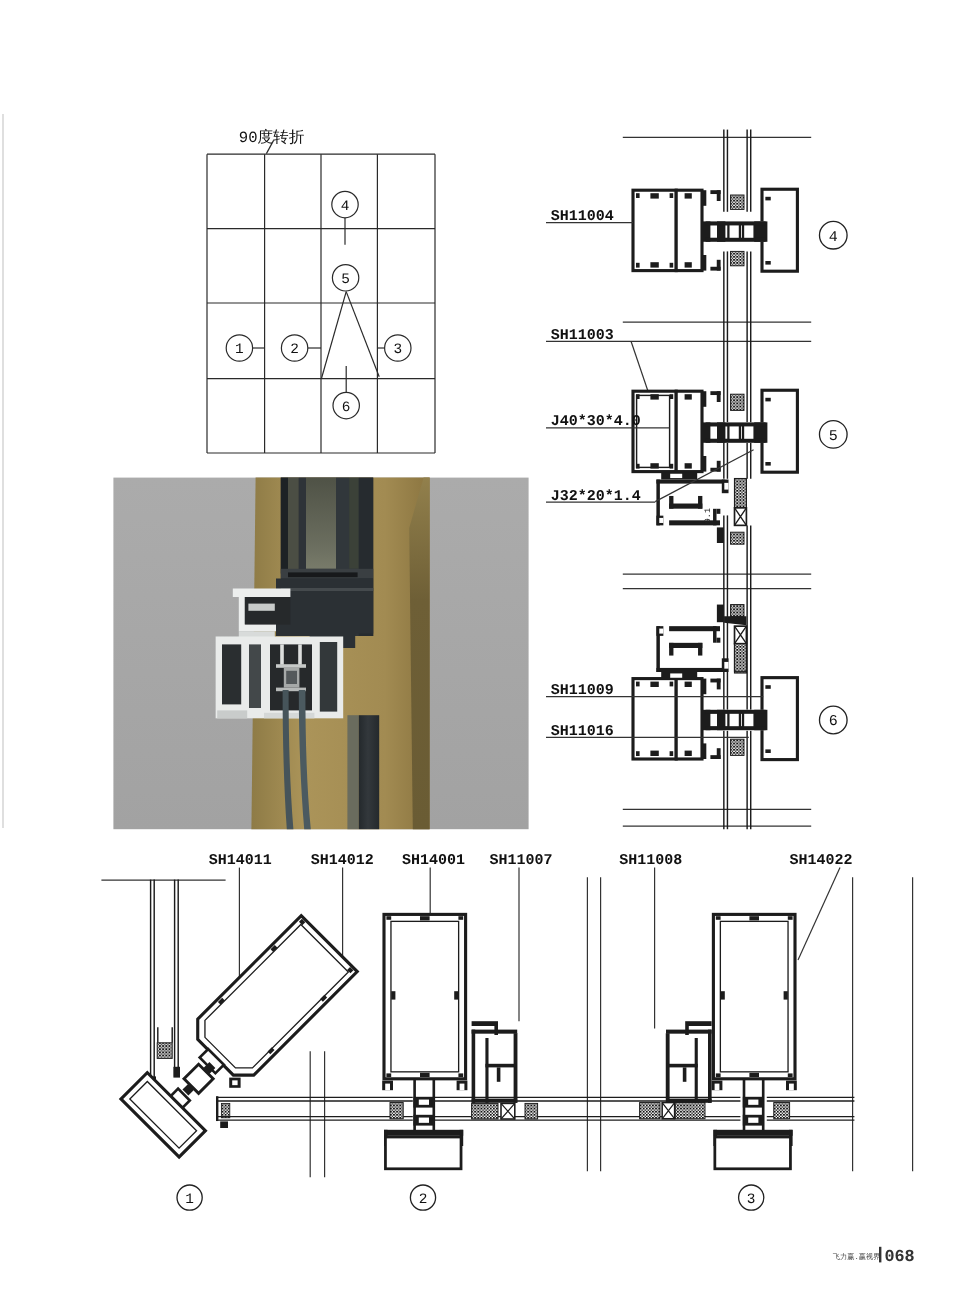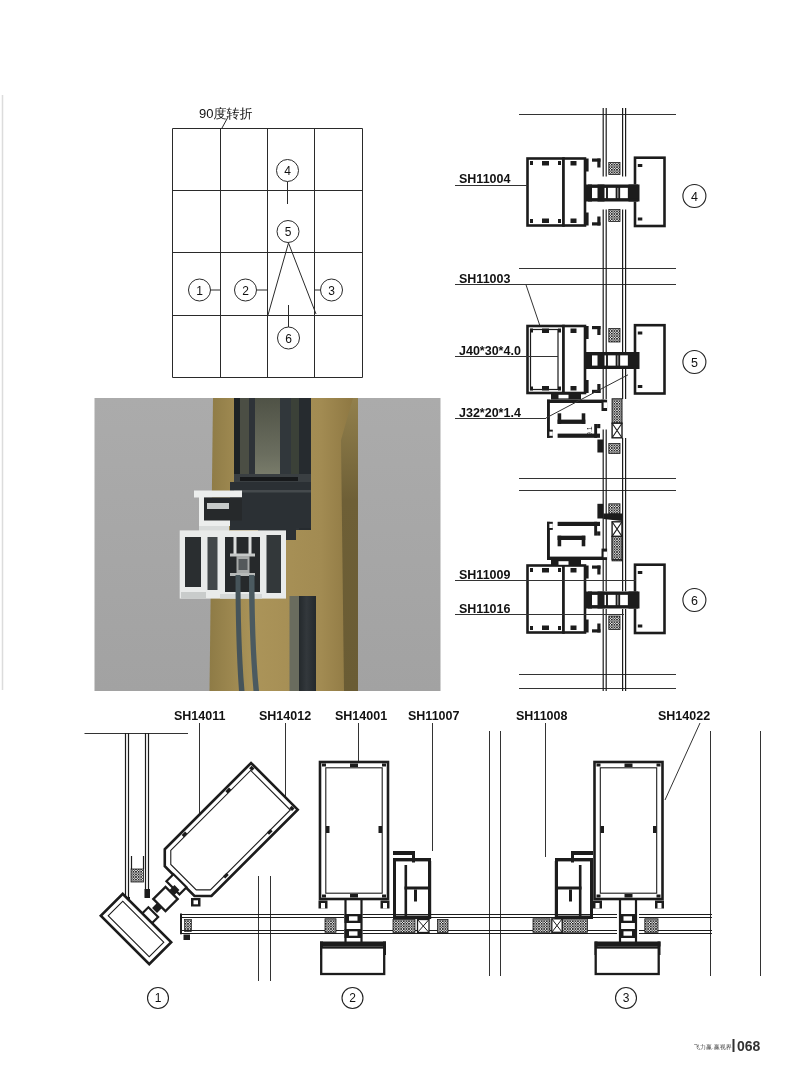--- a/index.html
+++ b/index.html
@@ -1,17 +1,17 @@
 <!DOCTYPE html>
 <html><head>
 <meta charset="utf-8">
 <style>
 html,body{margin:0;padding:0;background:#fff;}
 #page{position:relative;width:800px;height:1085px;background:#fff;overflow:hidden;
-font-family:Liberation Sans, sans-serif;}
+font-family:Liberation Mono, monospace;}
 svg{position:absolute;left:0;top:0;}
 </style>
 </head>
 <body>
 <div id="page">
 <svg width="800" height="1085" viewBox="0 0 800 1085">
 <defs>
 <pattern id="spk" width="2.6" height="2.6" patternUnits="userSpaceOnUse">
 <rect width="2.6" height="2.6" fill="#fff"></rect>
 <rect x="0" y="0" width="1.6" height="1.6" fill="#111"></rect>

